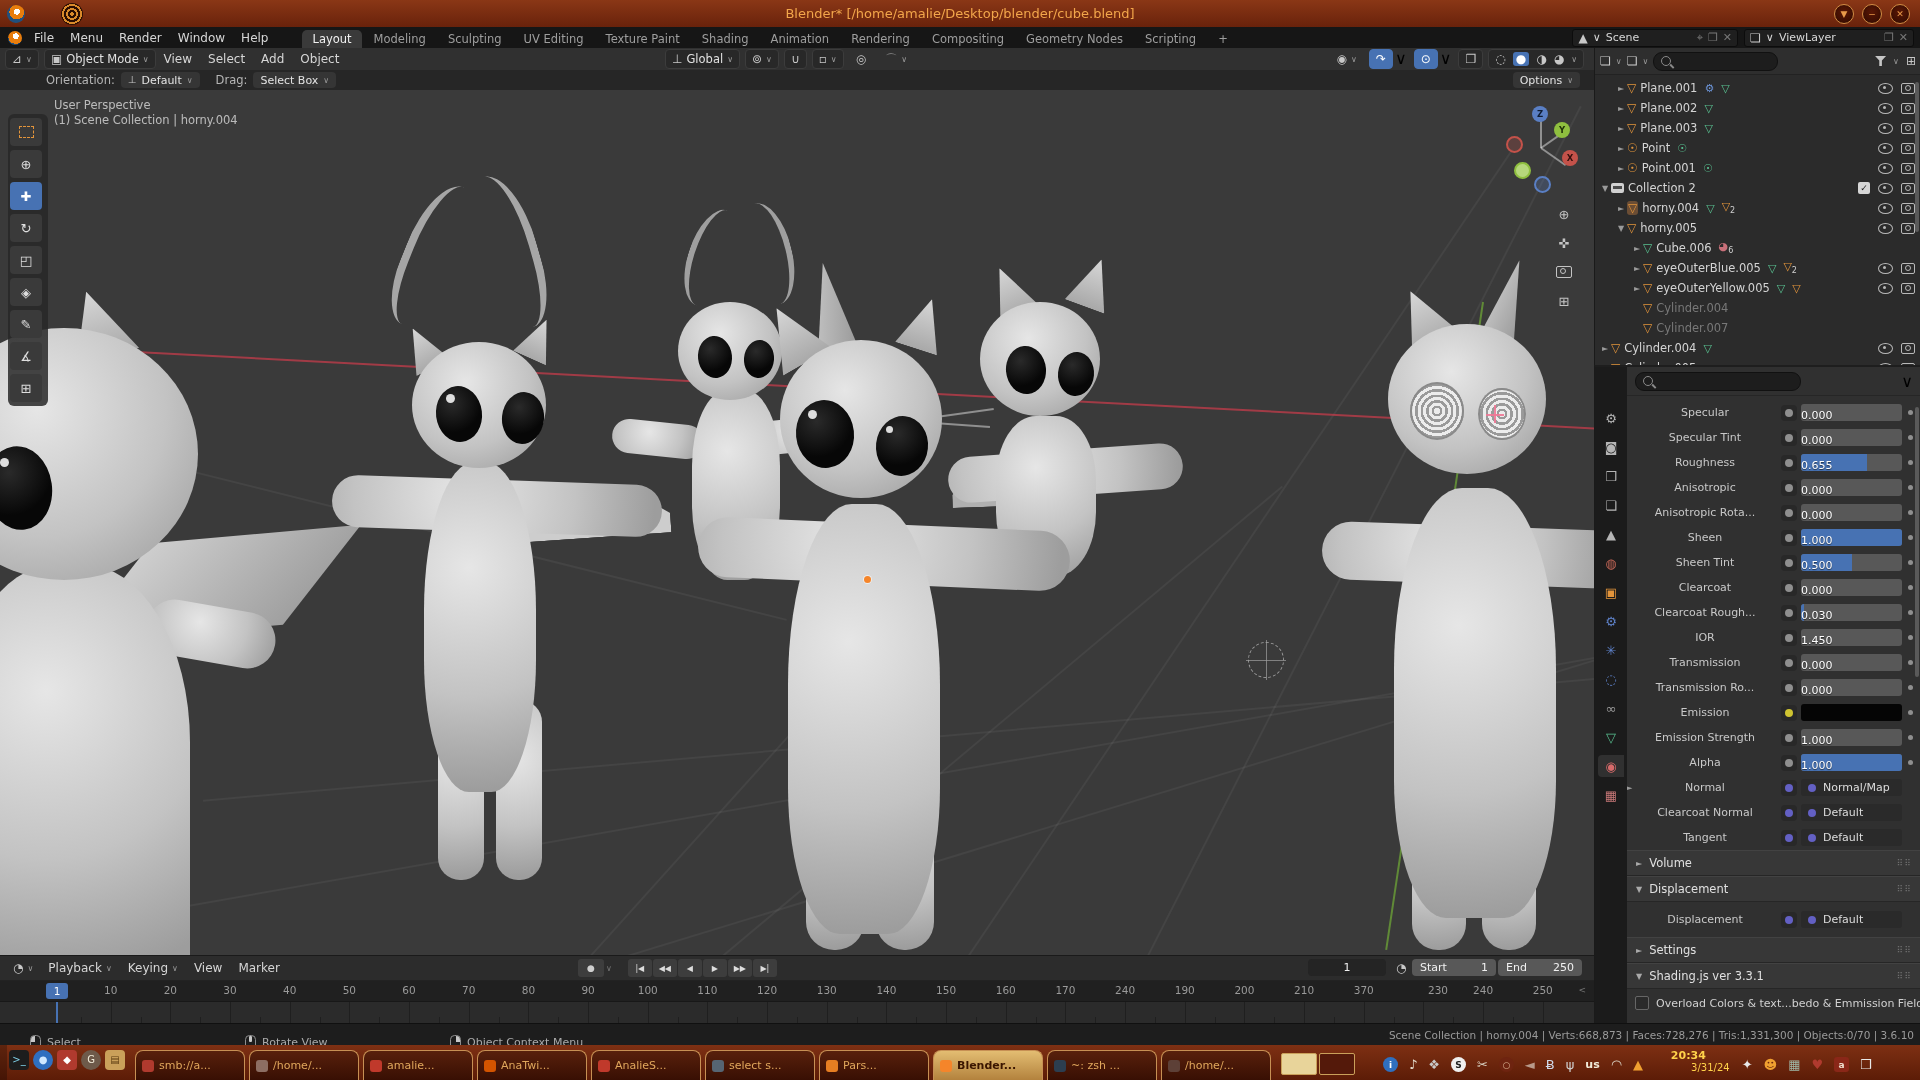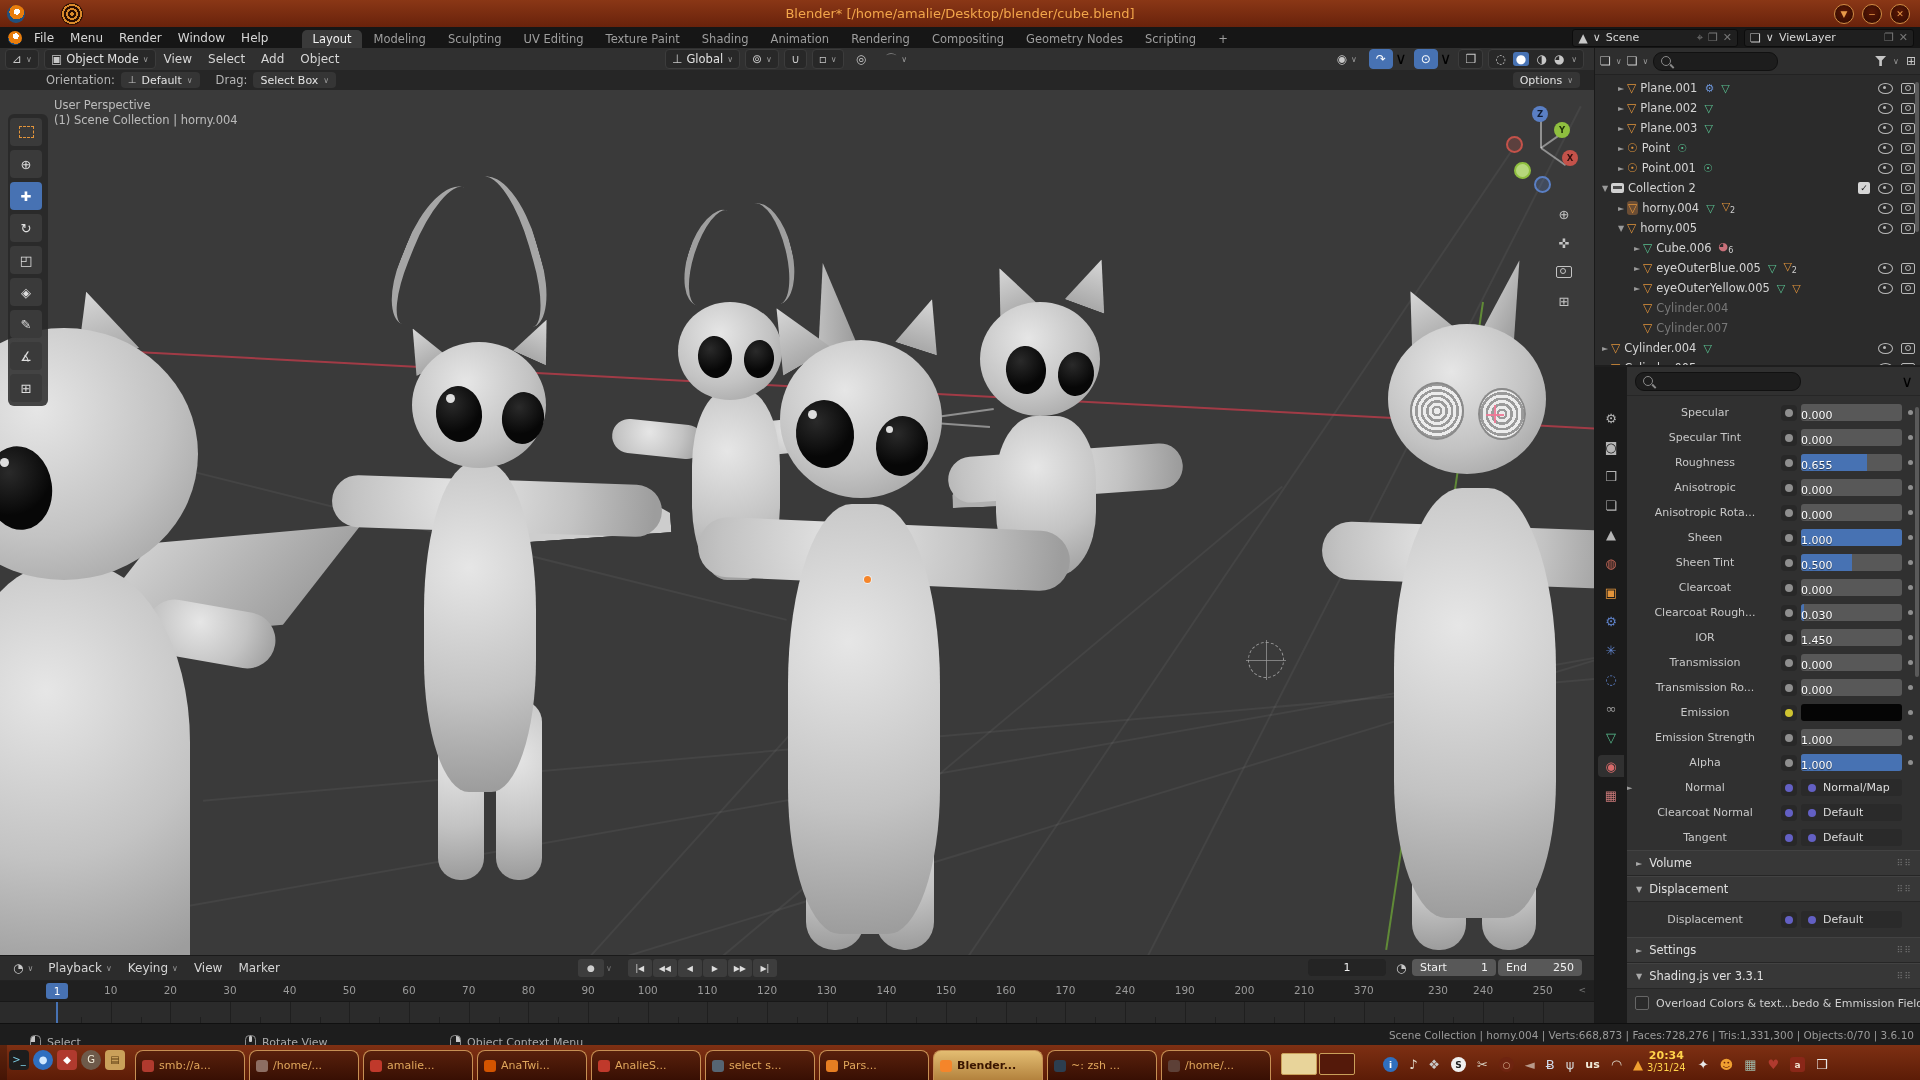--- a/index.html
+++ b/index.html
@@ -130,21 +130,21 @@
   .launch{width:20px;height:20px;margin:0 2px 6px 2px;display:flex;align-items:center;justify-content:center;font-size:10px;border-radius:4px;}
   .twin{width:96px;height:29px;margin-right:4px;border:1px solid #c79054;border-bottom:none;border-radius:8px 8px 0 0;background:linear-gradient(#58200c,#380f03);display:flex;align-items:center;gap:5px;padding:0 6px;font-size:11px;color:#e0a75c;white-space:nowrap;overflow:hidden;}
   .twin.active{background:linear-gradient(#e3bd72,#b3823d);color:#3a1500;font-weight:bold;}
   .twin .wic{width:12px;height:12px;border-radius:3px;flex:0 0 auto;}
   .pgr{width:34px;height:20px;margin:0 2px 5px 0;border:1px solid #caa05a;border-radius:2px;}
   .tray{display:flex;align-items:center;gap:11px;margin-bottom:8px;}
   .tico{font-size:13px;line-height:1;}
   .tcirc{width:15px;height:15px;border-radius:50%;display:flex;align-items:center;justify-content:center;font-size:9px;font-weight:bold;}
   .tsq{width:15px;height:15px;border-radius:3px;display:flex;align-items:center;justify-content:center;font-size:9px;font-weight:bold;}
   #clock{color:#ffd24a;font-size:11px;line-height:1.2;text-align:center;margin:0 4px 6px 4px;font-weight:bold;}
-  #clock .d{font-size:10px;font-weight:normal;}
+  #clock .d{font-size:10px;font-weight:normal;margin-left:44px;}
 </style>
 </head>
 <body>
 
 <div id="app">
 
   <div id="titlebar" class="abs">
     <span class="blogo" style="margin-left:7px"></span>
     <span class="spiral" style="margin-left:36px"></span>
     <span class="title">Blender* [/home/amalie/Desktop/blender/cube.blend]</span>

